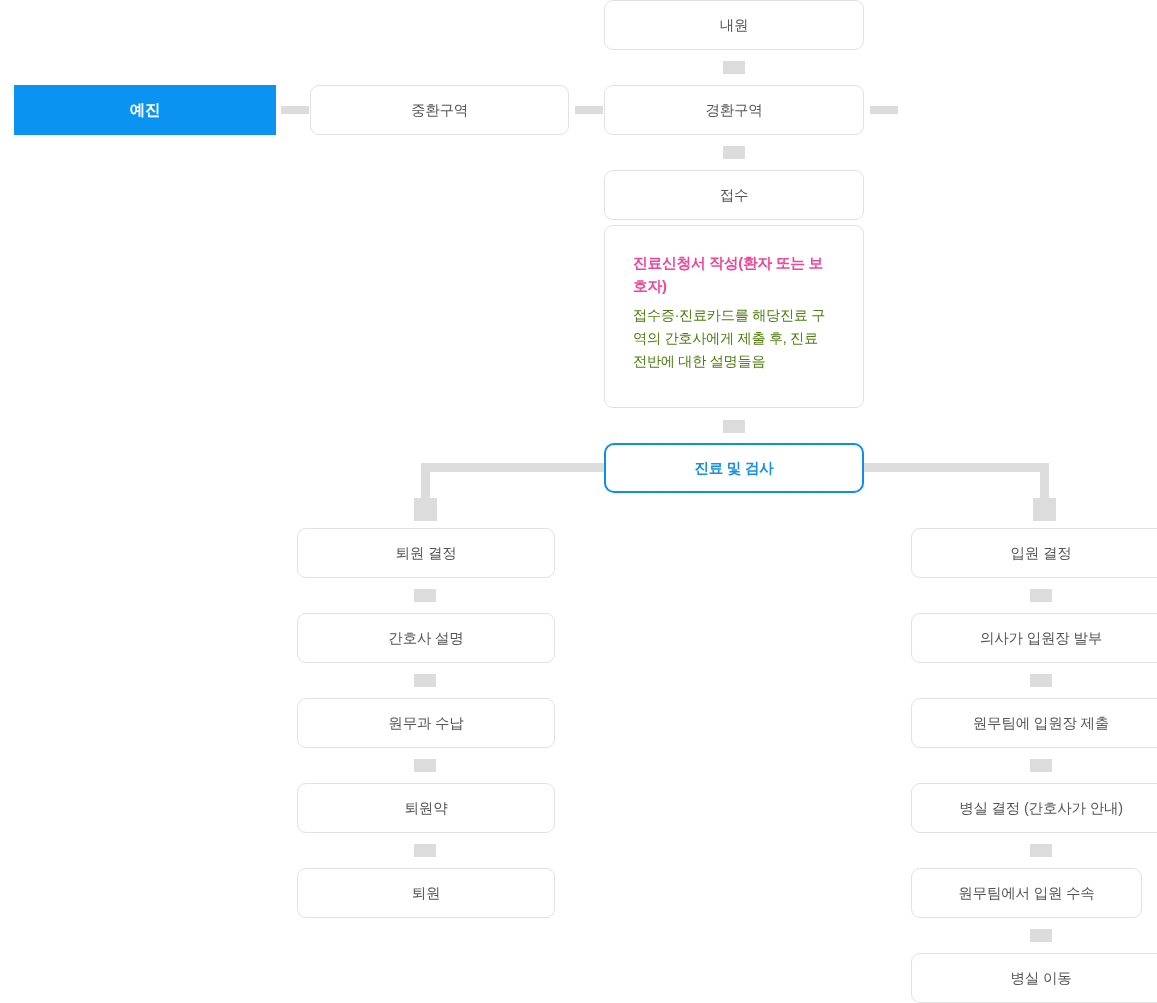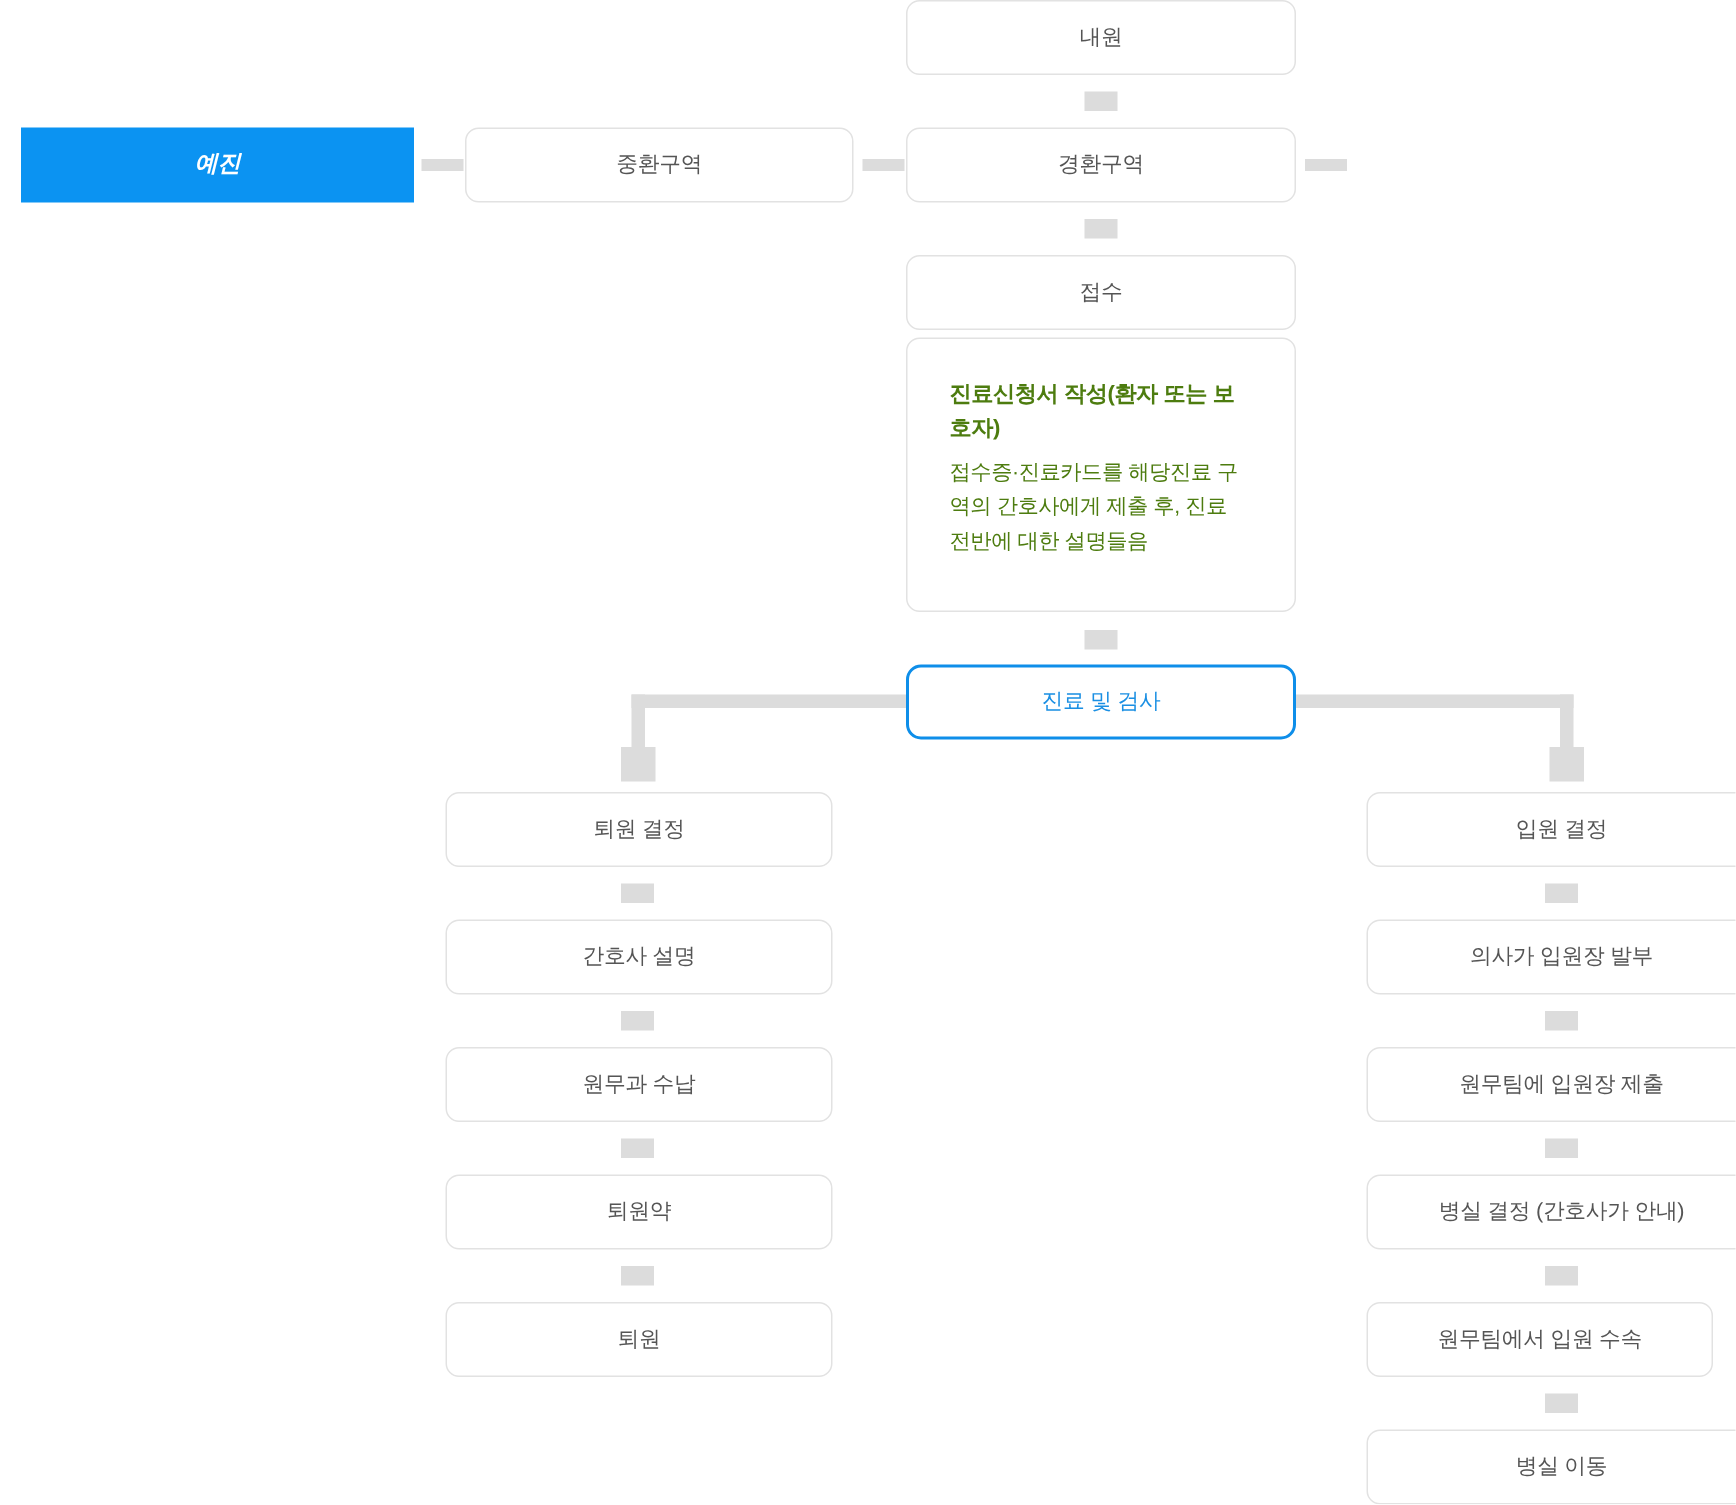--- a/index.html
+++ b/index.html
@@ -36,21 +36,21 @@
     font-size: 14.5px;
     line-height: 1.4;
     color: #555555;
     letter-spacing: -0.2px;
   }
 
   
   .node.accent {
     border: 2px solid #0e8ee9;
     color: #1a8fe3;
-    font-weight: normal;
+    font-weight: bold;
     border-radius: 10px;
   }
 
   
   .node.filled {
     background: #0b93f2;
     border: none;
     border-radius: 0;
     color: #ffffff;
     font-weight: bold;
@@ -60,21 +60,21 @@
   
   .node.detail {
     display: block;
     text-align: left;
     padding: 26px 28px 20px 28px;
     border-radius: 9px;
   }
   .detail-title {
     font-size: 14.8px;
     font-weight: bold;
-    color: #4d7c0f;
+    color: #ec4899;
     line-height: 1.55;
     margin: 0 0 6px 0;
     letter-spacing: -0.3px;
   }
   .detail-body {
     font-size: 14.2px;
     color: #4d7c0f;
     line-height: 1.62;
     margin: 0;
     letter-spacing: -0.3px;
@@ -106,21 +106,21 @@
 </style>
 </head>
 <body>
 
 <div id="flow-root">
 
   <div class="node" style="left:590px; top:0px; width:260px; height:50px;">내원</div>
 
   <div class="conn conn-v" style="left:709px; top:61px;"></div>
 
-  <div class="node filled" style="left:0px; top:85px; width:262px; height:50px;font-style:italic;">예진</div>
+  <div class="node filled" style="left:0px; top:85px; width:262px; height:50px;">예진</div>
 
   <div class="conn conn-h" style="left:267px; top:106px;"></div>
 
   <div class="node" style="left:296px; top:85px; width:259px; height:50px;">중환구역</div>
 
   <div class="conn conn-h" style="left:561px; top:106px;"></div>
 
   <div class="node" style="left:590px; top:85px; width:260px; height:50px;">경환구역</div>
 
   <div class="conn conn-h" style="left:856px; top:106px;"></div>

